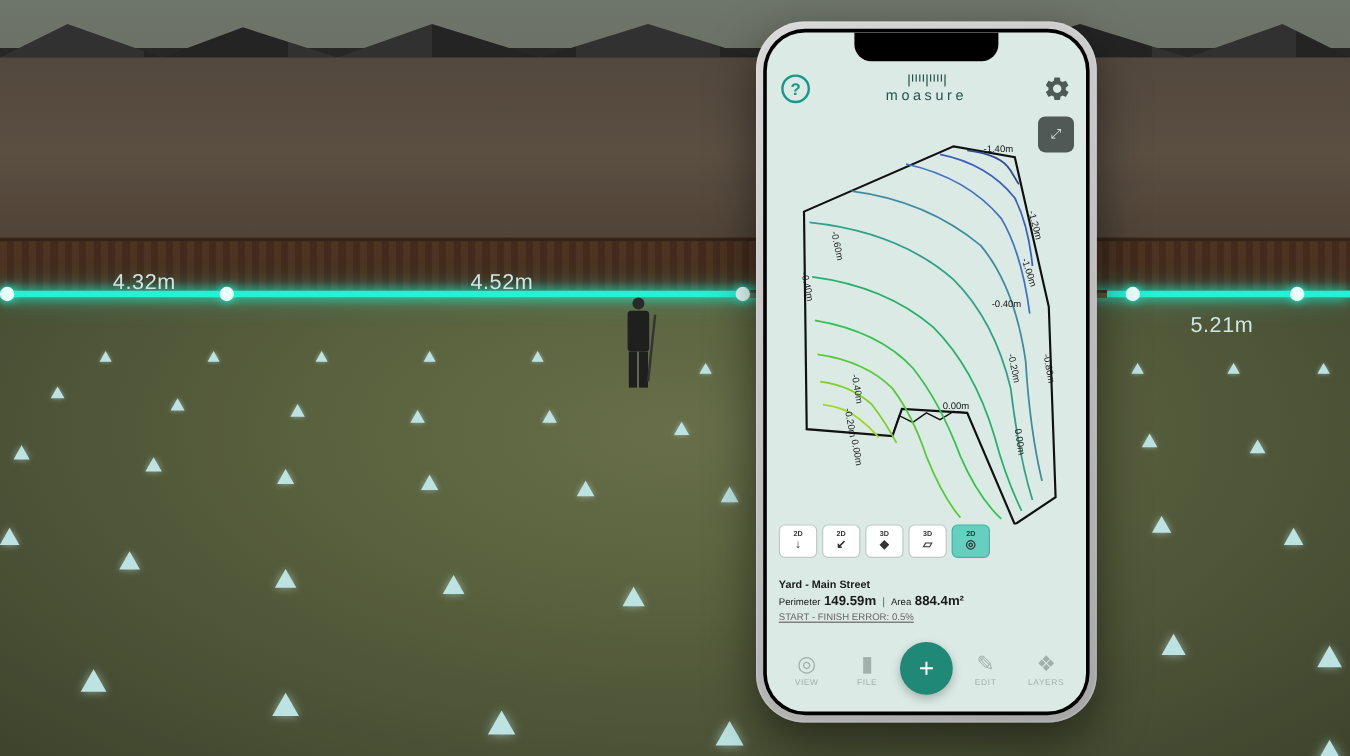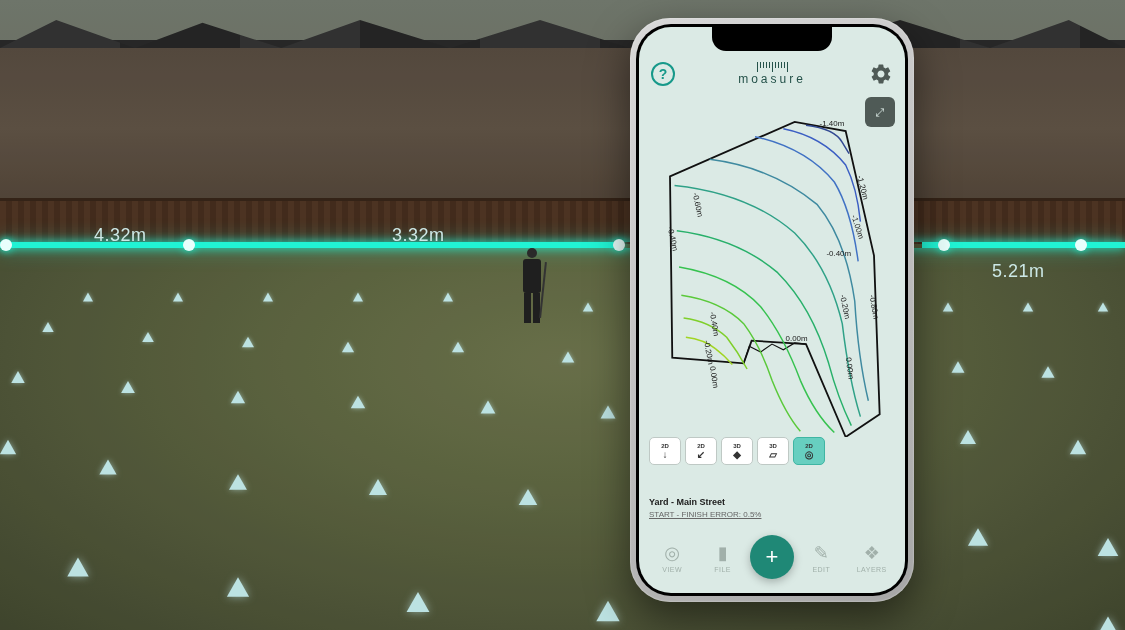--- a/index.html
+++ b/index.html
@@ -88,21 +88,21 @@
 <div class="measure-line"></div>
 <div id="dots">
     <div class="measure-dot" style="left: 0px;"></div>
     <div class="measure-dot" style="left: 183px;"></div>
     <div class="measure-dot" style="left: 613px;"></div>
     <div class="measure-dot" style="left: 938px;"></div>
     <div class="measure-dot" style="left: 1075px;"></div>
   </div>
 <div id="mlabels">
     <div class="m-label" style="left: 70px; margin-left: 24px;">4.32m</div>
-    <div class="m-label" style="left: 392px;">3.32m</div>
+    <div class="m-label" style="left: 392px;">4.52m</div>
     <div class="m-label" style="left: 992px; margin-top: 36px;">5.21m</div>
   </div>
 
 <div id="tris">
     <div class="tri" style="left: 80px; top: 290px; transform: scale(0.63);"></div>
     <div class="tri" style="left: 170px; top: 290px; transform: scale(0.63);"></div>
     <div class="tri" style="left: 260px; top: 290px; transform: scale(0.63);"></div>
     <div class="tri" style="left: 350px; top: 290px; transform: scale(0.63);"></div>
     <div class="tri" style="left: 440px; top: 290px; transform: scale(0.63);"></div>
     <div class="tri" style="left: 580px; top: 300px; transform: scale(0.65);"></div>
@@ -230,20 +230,27 @@
             <span class="vicon">▱</span>
           </div>
           <div class="view-btn active">
             <span>2D</span>
             <span class="vicon">◎</span>
           </div>
         </div>
 
     <div class="info">
       <div class="title">Yard - Main Street</div>
+      <div class="stats">
+        <span class="stat-label">Perimeter</span>
+        <span class="stat-val">149.59m</span>
+        <span class="sep">|</span>
+        <span class="stat-label">Area</span>
+        <span class="stat-val">884.4m²</span>
+      </div>
       <div class="err">START - FINISH ERROR: 0.5%</div>
     </div>
 
     <div class="toolbar">
       <div class="tb-item">
         <div class="tb-icon">◎</div>
         <div class="tb-label">VIEW</div>
       </div>
       <div class="tb-item">
         <div class="tb-icon">▮</div>

